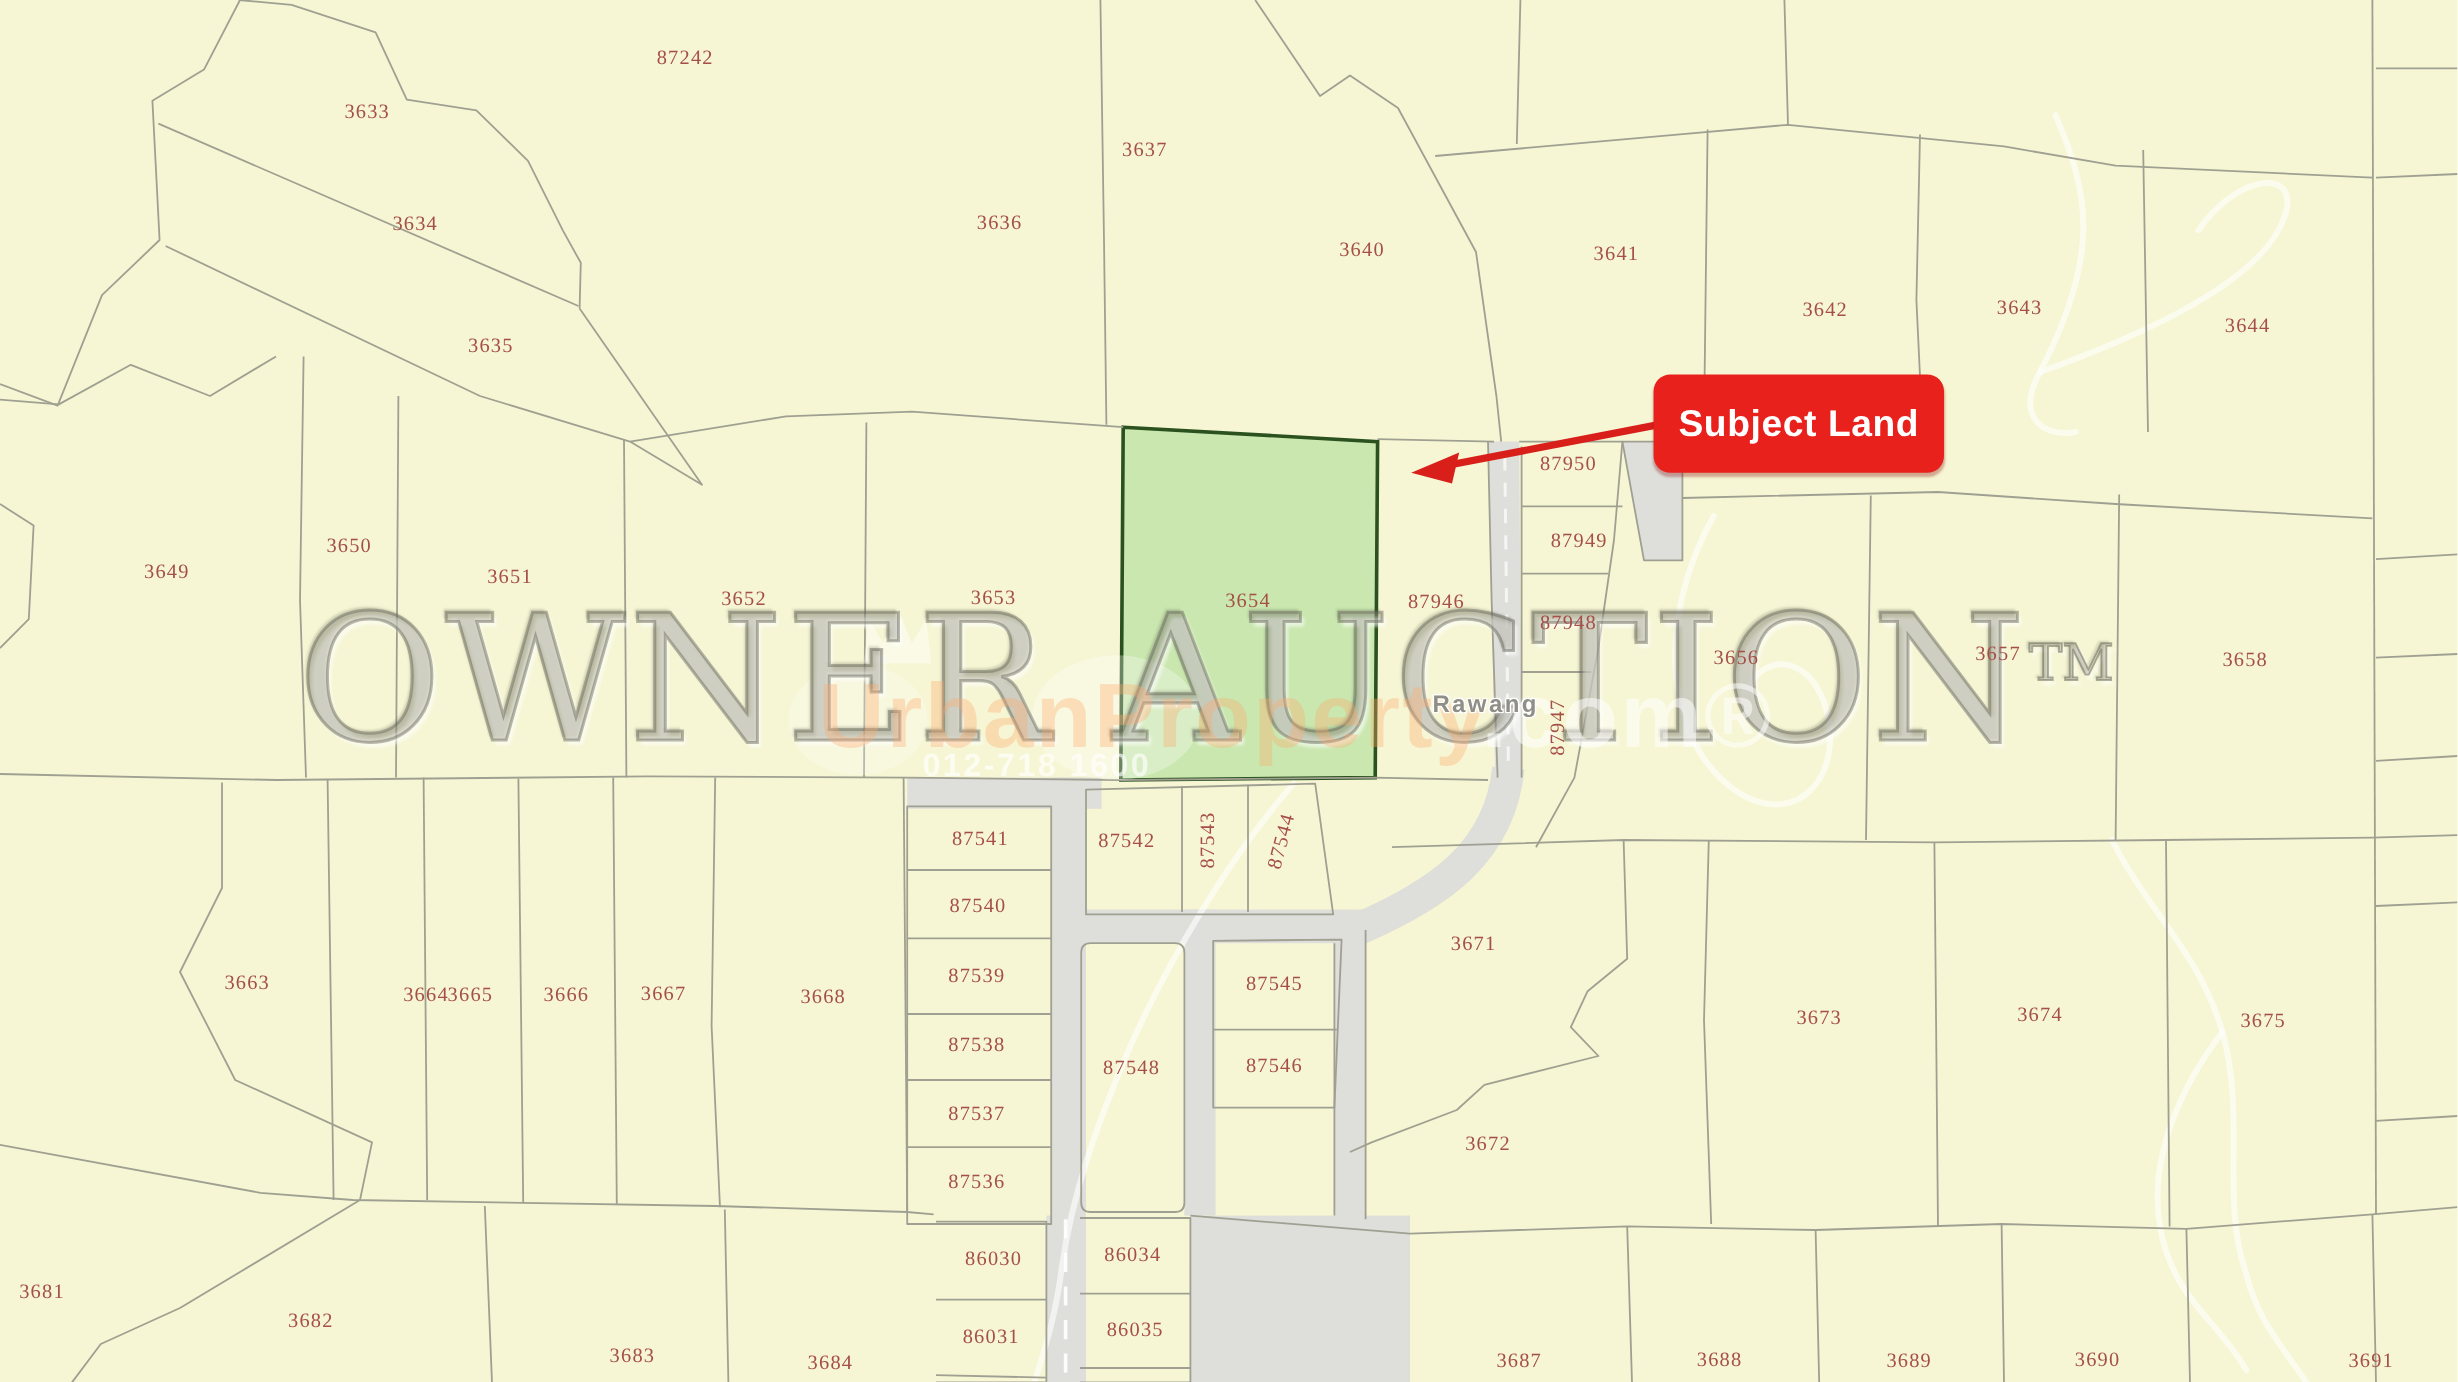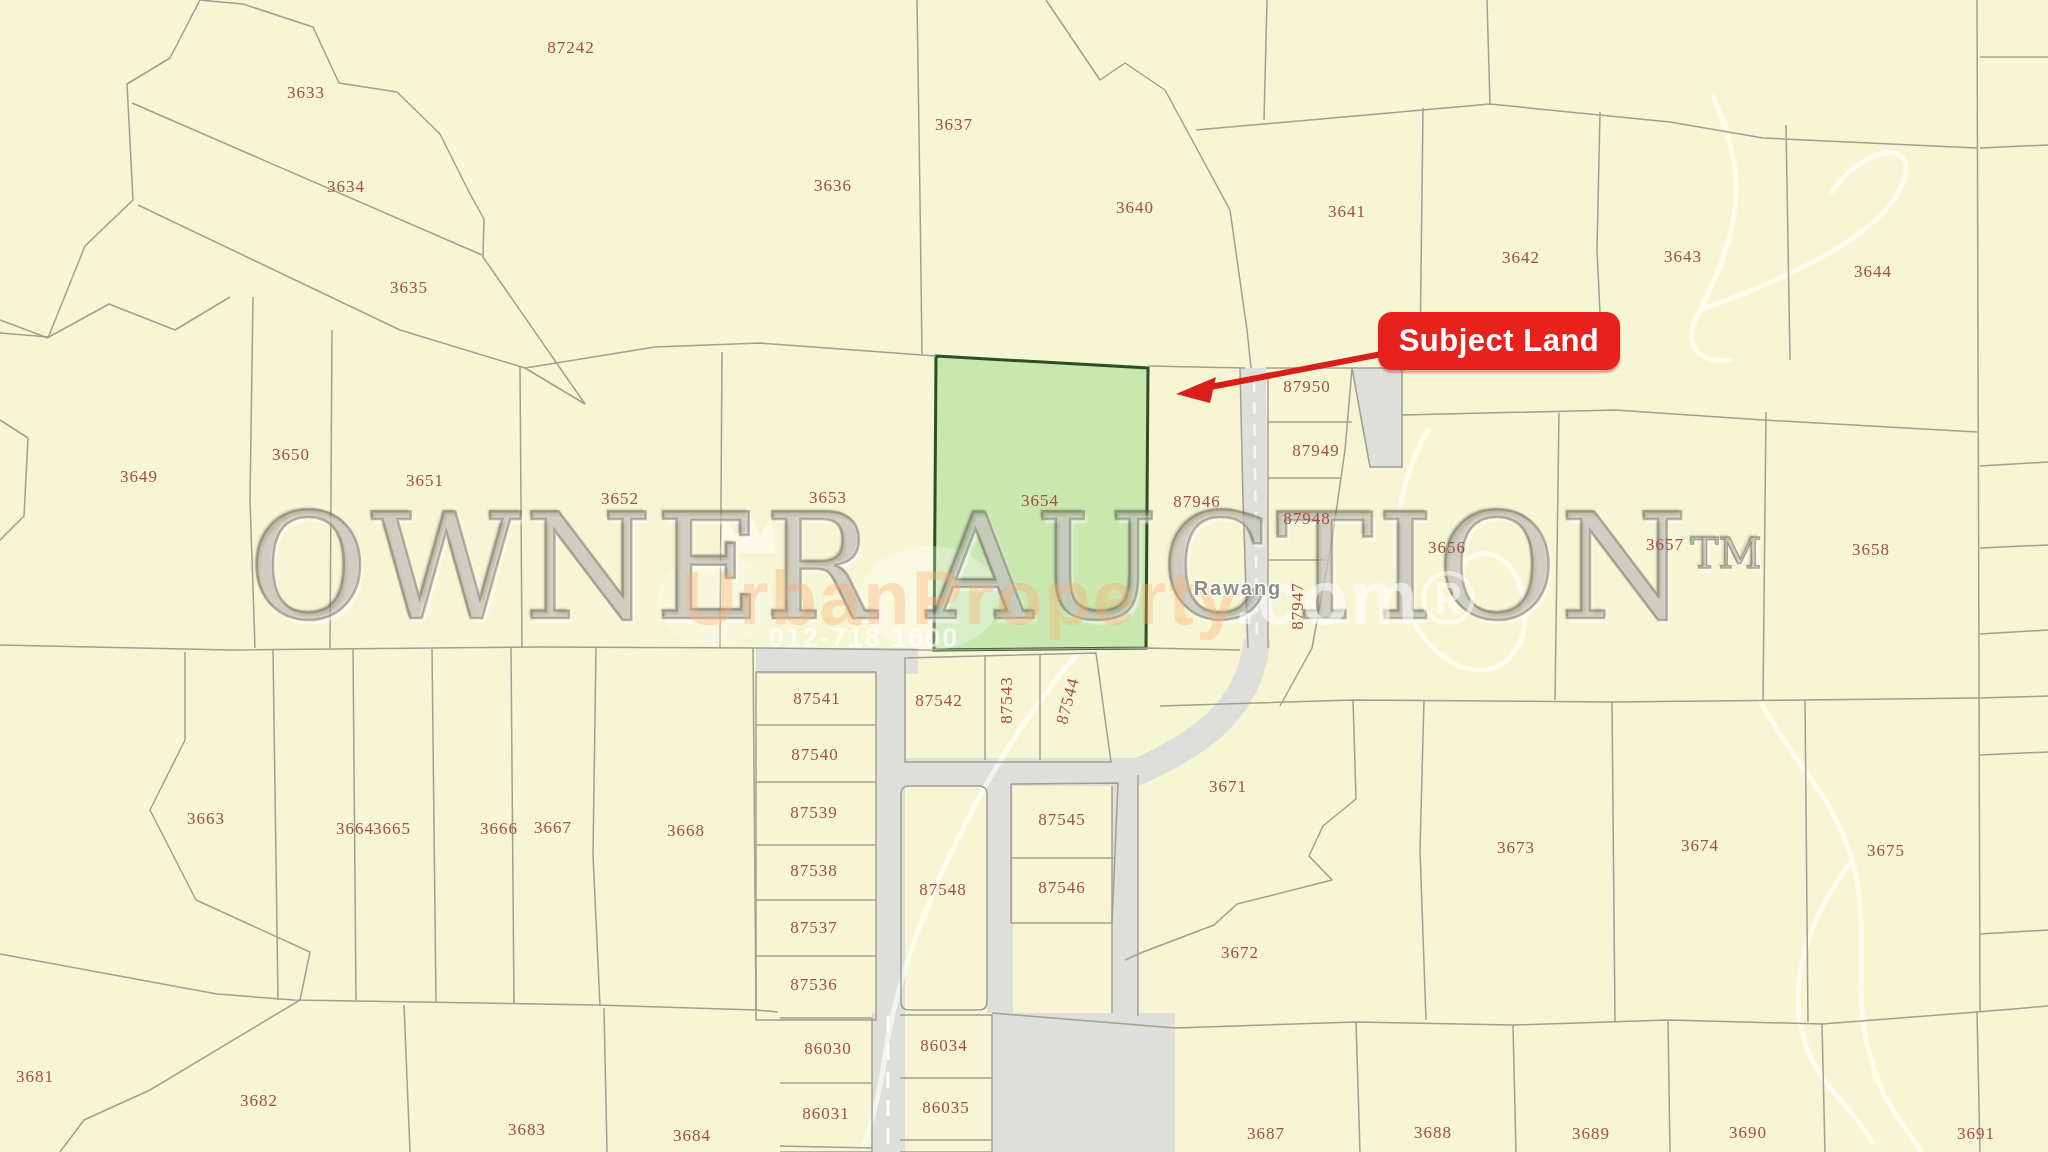--- a/index.html
+++ b/index.html
@@ -34,21 +34,21 @@
     letter-spacing:2px;white-space:nowrap;user-select:none;
   }
   .wm-prop .p1{color:rgba(255,170,110,0.35);}
   .wm-prop .p2{color:rgba(255,255,255,0.55);}
   .wm-phone{
     position:absolute;left:864px;top:638px;transform:translate(-50%,-50%);
     font-family:"Liberation Sans",sans-serif;font-weight:bold;font-size:27px;
     color:rgba(255,255,255,0.65);letter-spacing:2px;white-space:nowrap;user-select:none;
   }
   .subject-badge{
-    position:absolute;left:1378px;top:312px;width:242px;height:58px;
+    position:absolute;left:1378px;top:312px;width:242px;height:82px;
     background:#e8211c;border-radius:14px;display:flex;align-items:center;justify-content:center;
     color:#ffffff;font-weight:bold;font-size:31px;letter-spacing:0.5px;
     box-shadow:0 3px 2px rgba(140,20,15,0.35);white-space:nowrap;
   }
 </style>
 </head>
 <body>
 
 <div class="stage">
 
@@ -221,21 +221,21 @@
       <span class="lot" style="left: 814px; top: 985px;">87536</span>
       <span class="lot" style="left: 939px; top: 701px;">87542</span>
       <span class="lot" style="left: 1007px; top: 700px; transform: translate(-50%, -50%) rotate(-90deg);">87543</span>
       <span class="lot" style="left: 1068px; top: 701px; transform: translate(-50%, -50%) rotate(-75deg);">87544</span>
       <span class="lot" style="left: 1062px; top: 820px;">87545</span>
       <span class="lot" style="left: 1062px; top: 888px;">87546</span>
       <span class="lot" style="left: 943px; top: 890px;">87548</span>
       <span class="lot" style="left: 206px; top: 819px;">3663</span>
       <span class="lot" style="left: 315px; top: 829px; margin-left: 40px;">3664</span>
       <span class="lot" style="left: 392px; top: 829px;">3665</span>
-      <span class="lot" style="left: 472px; top: 829px; margin-left: 27px;">3666</span>
+      <span class="lot" style="left: 472px; top: 829px;">3666</span>
       <span class="lot" style="left: 553px; top: 828px;">3667</span>
       <span class="lot" style="left: 686px; top: 831px;">3668</span>
       <span class="lot" style="left: 1228px; top: 787px;">3671</span>
       <span class="lot" style="left: 1240px; top: 953px;">3672</span>
       <span class="lot" style="left: 1516px; top: 848px;">3673</span>
       <span class="lot" style="left: 1700px; top: 846px;">3674</span>
       <span class="lot" style="left: 1886px; top: 851px;">3675</span>
       <span class="lot" style="left: 35px; top: 1077px;">3681</span>
       <span class="lot" style="left: 259px; top: 1101px;">3682</span>
       <span class="lot" style="left: 503px; top: 1130px; margin-left: 24px;">3683</span>

